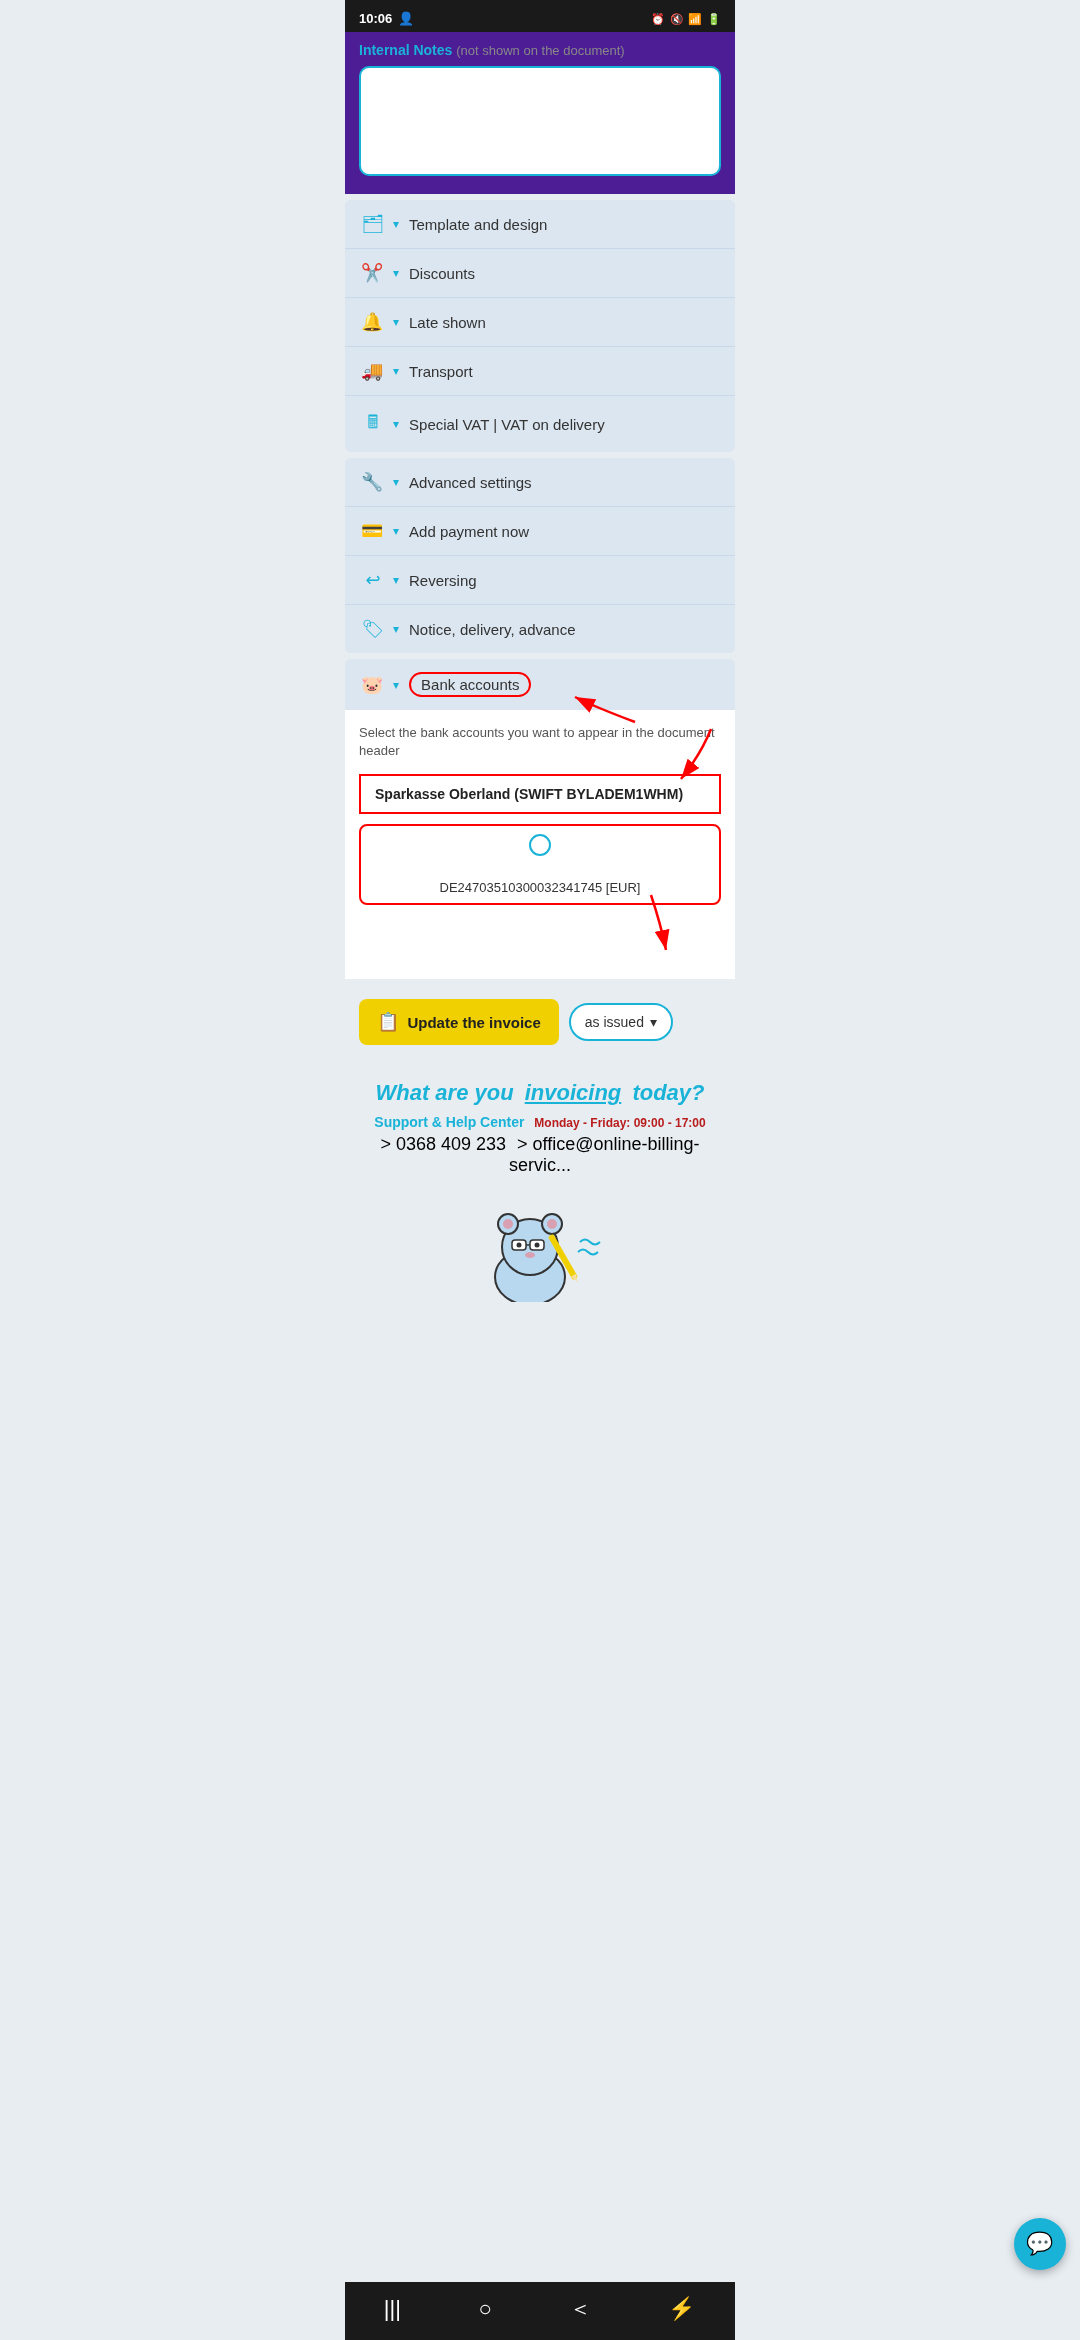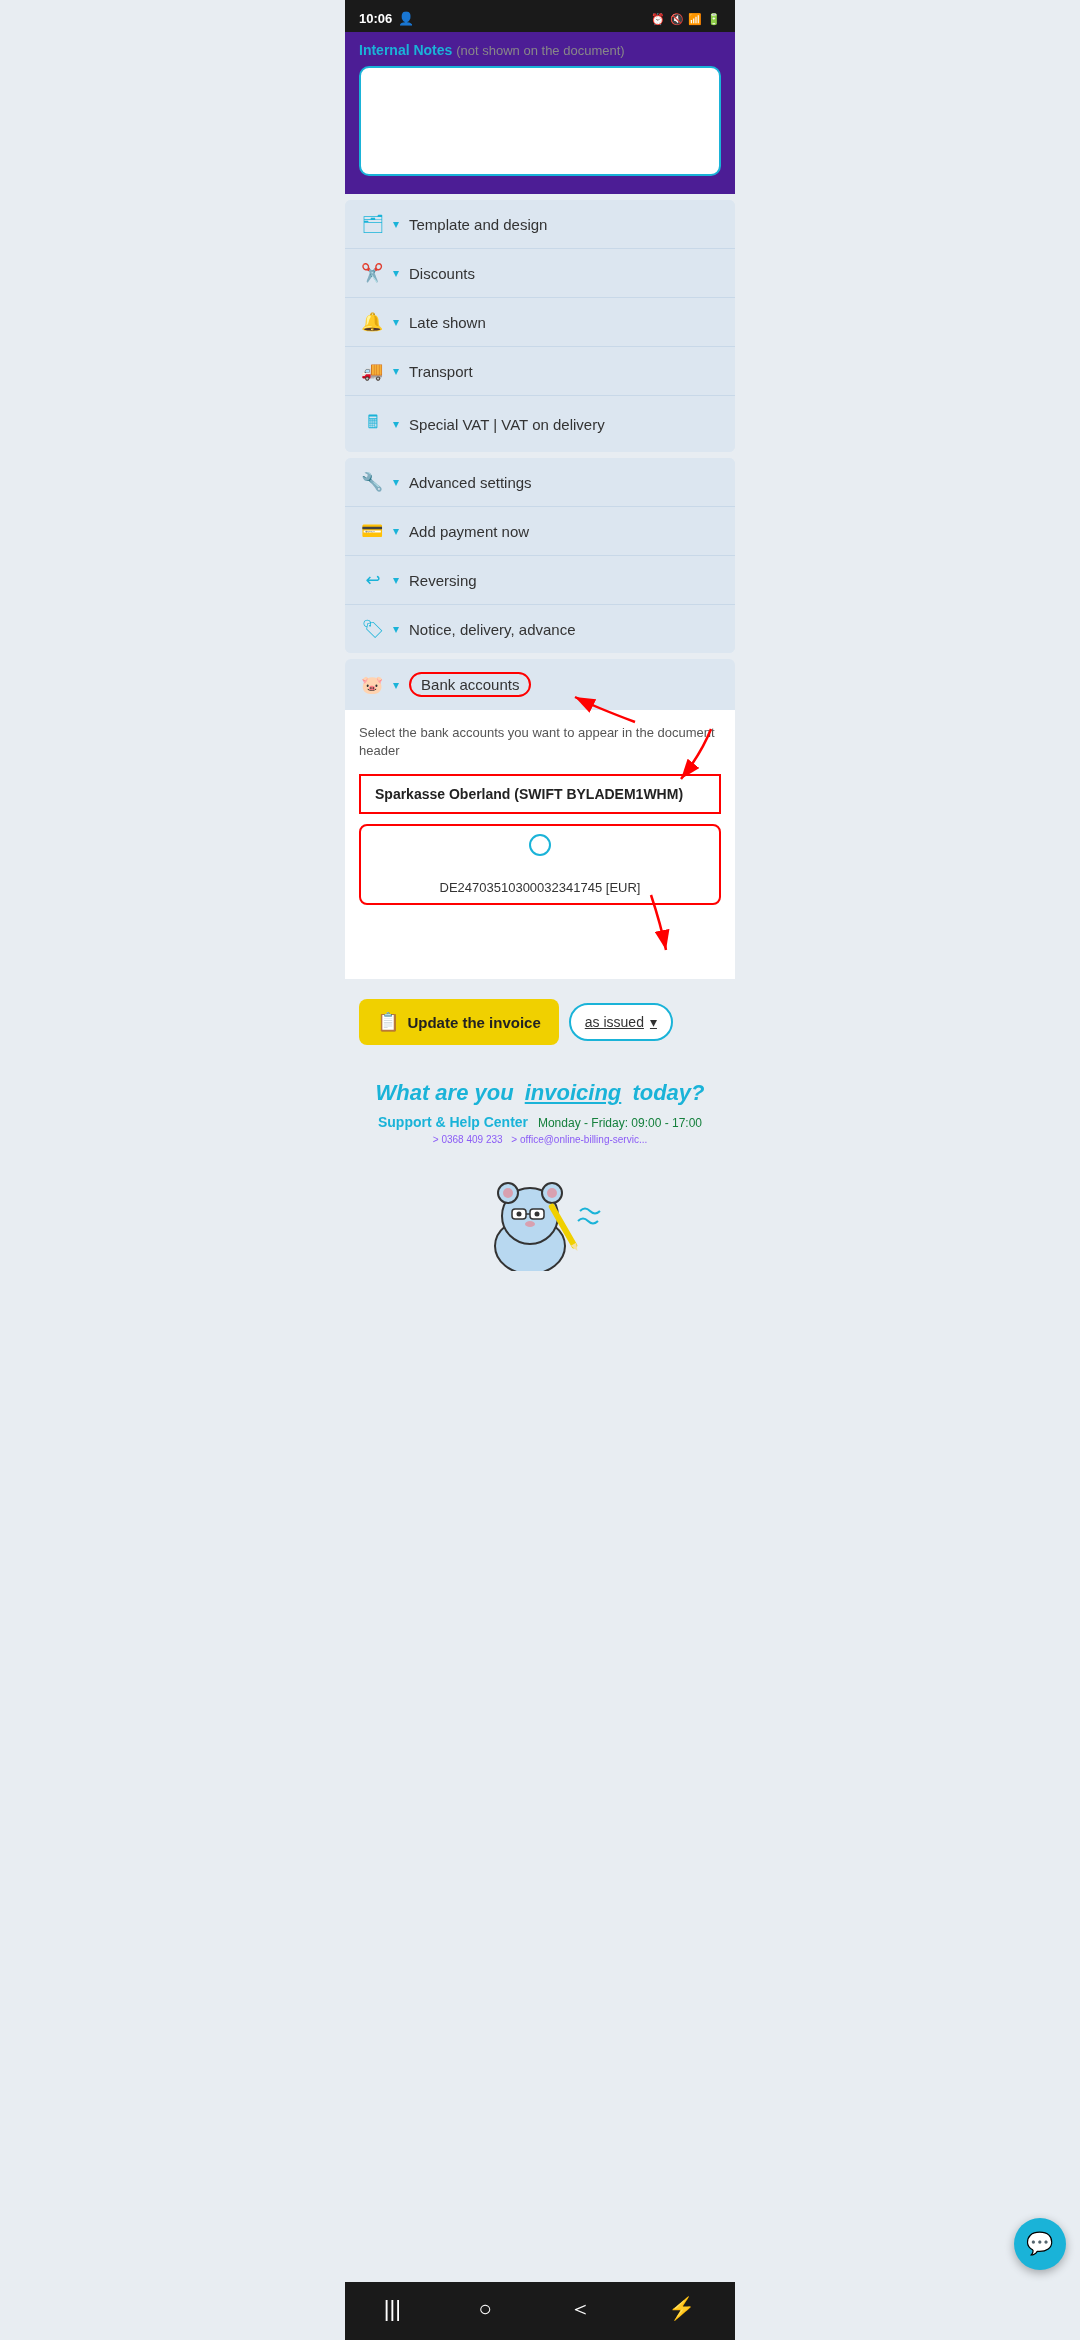--- a/index.html
+++ b/index.html
@@ -183,21 +183,20 @@
       display: flex;
       align-items: center;
       gap: 6px;
       border: 2px solid #1ab3d8;
       border-radius: 20px;
       padding: 9px 14px;
       background: white;
       cursor: pointer;
       font-size: 14px;
       color: #333;
-      text-decoration: underline;
     }
 
     
     .footer-section {
       background: #e8edf2;
       padding: 20px 14px 10px 14px;
       text-align: center;
     }
     .footer-headline {
       font-size: 22px;
@@ -210,27 +209,27 @@
     .footer-headline span.underline {
       text-decoration: underline;
     }
     .footer-support {
       color: #1ab3d8;
       font-size: 14px;
       font-weight: bold;
       margin-bottom: 4px;
     }
     .footer-support .hours {
-      font-weight: normal;
+      font-weight: bold;
       font-size: 12px;
-      color: #15803d;
+      color: #b91c1c;
     }
     .footer-contact {
-      font-size: 10px;
-      color: #8b5cf6;
+      font-size: 18px;
+      color: #000000;
       margin-bottom: 16px;
     }
 
     
     .mascot-area {
       display: flex;
       justify-content: center;
       padding: 10px 0;
       position: relative;
     }

